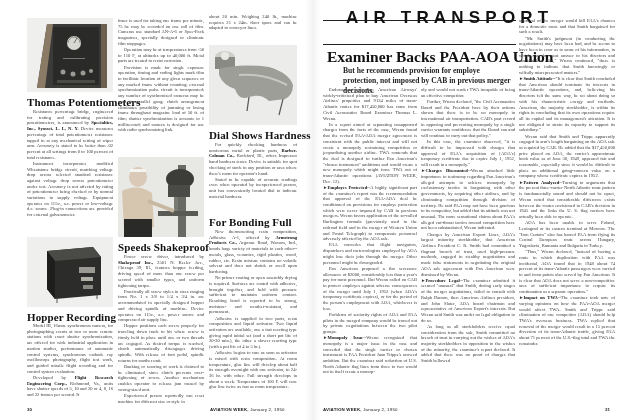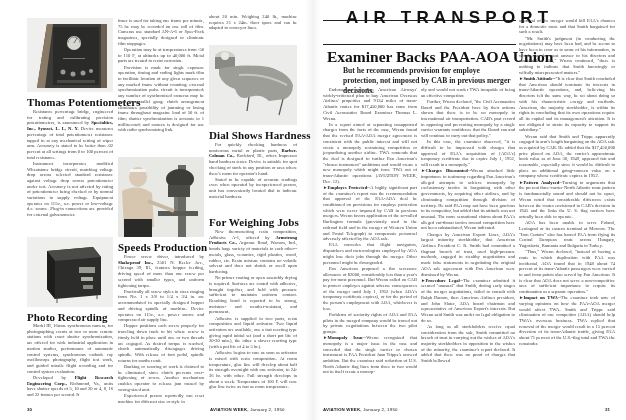--- a/index.html
+++ b/index.html
@@ -69,21 +69,21 @@
       <polygon points="20,14 66,10 74,20 28,24" fill="#4a4a46"></polygon>
       <polygon points="20,14 28,24 28,62 20,52" fill="#1e1e1c"></polygon>
       <rect x="52" y="30" width="16" height="6" fill="#9a9a92"></rect>
       <rect x="54" y="40" width="12" height="4" fill="#b0b0a8"></rect>
       <rect x="56" y="48" width="10" height="4" fill="#8a8a82"></rect>
       <line x1="30" y1="62" x2="30" y2="66" stroke="#555" stroke-width="1"></line>
       <line x1="70" y1="58" x2="70" y2="62" stroke="#555" stroke-width="1"></line>
     </svg>
   </div>
 
-  <div class="heading" style="left:27px; top:311px;">Photo Recording</div>
+  <div class="heading" style="left:27px; top:311px;">Hopper Recording</div>
 
   <div class="col" style="left:27px; top:323px; width:86px;">
     <p>Model III, 16mm. synchronous camera, for photographing events at two or more remote stations with exact shutter synchronization, are offered for wide industrial application in motion studies, performance of automatic control systems, synchronous cathode ray oscilloscope photography, flight test work, and guided missile flight recording and for control system evaluation.</p>
     <p><span>Developed by</span> <b>Flight Research Engineering Corp.,</b> <span>Richmond, Va., units have shutter speeds of 5, 10 and 20 or 4, 8, 16 and 32 frames per second. If</span></p>
   </div>
 
   <div class="col" style="left:118px; top:18px; width:86px;">
     <p class="noindent">timer is used for taking one frame per minute, 75 hr. may be recorded on one roll of film. Cameras use standard AN-A-6 or Spee-Pack magazines, specially designed to eliminate film stoppages.</p>
     <p>Operation may be at temperatures from -50 to 110 F, at altitudes up to 40,000 ft. Metal parts are treated to resist corrosion.</p>
     <p>Provision is made for single exposure operation, timing and coding lights mark film to facilitate location of any given sequence or any marked frame without counting; external synchronization pulse circuit is incorporated; any number of synchronized cameras may be used in parallel gang; clutch arrangement eliminates possibility of jamming or losing frame throughout magazine load of 50 ft. of film; shutter synchronization is accurate to 1 millisecond; and camera is designed for use with radio synchronizing link.</p>
@@ -98,21 +98,21 @@
       <rect x="6" y="62" width="28" height="18" fill="#2a2a28"></rect>
       <rect x="60" y="8" width="8" height="72" fill="#6a6a64"></rect>
       <ellipse cx="62" cy="22" rx="14" ry="10" fill="#3c3c38"></ellipse>
       <rect x="50" y="28" width="22" height="12" fill="#4a4a46"></rect>
       <rect x="56" y="40" width="4" height="14" fill="#7a7a72"></rect>
       <rect x="40" y="54" width="40" height="5" fill="#5a5a54"></rect>
       <line x1="30" y1="44" x2="56" y2="54" stroke="#c8b8a2" stroke-width="4"></line>
     </svg>
   </div>
 
-  <div class="heading" style="left:118px; top:241px;">Speeds Production</div>
+  <div class="heading" style="left:118px; top:241px;">Speeds Shakeproof</div>
 
   <div class="col" style="left:118px; top:254px; width:86px;">
     <p><span>Power screw driver, introduced by</span> <b>Shakeproof Inc.,</b> <span>2501 N. Keeler Ave., Chicago 39, Ill., features hopper feeding, driving speed of more than one screw per second with smaller types, and uniform tightening torque.</span></p>
     <p>Practically all screw styles in sizes ranging from No. 1 x 3/8 to 1/4 x 3/4 in. are accommodated in specially designed hopper and driving spindle of machine. Device operates on 115v., a.c. power source and compressed air supply line.</p>
     <p>Hopper positions each screw properly for traveling down track to bit where screw is firmly held in place until one or two threads are engaged. As desired torque is reached, clutch automatically disengages driving spindle. With release of foot pedal, spindle returns for another unit.</p>
     <p>Banking or scarring of work is claimed to be eliminated, since clutch prevents over-tightening of screw. Another mechanism enables operator to release jam caused by wrong-sized unit.</p>
     <p>Experienced person reportedly can reset machine for different size or style in</p>
   </div>
 
   <div class="col" style="left:209px; top:14px; width:88px;">
@@ -132,21 +132,21 @@
     </svg>
   </div>
 
   <div class="heading" style="left:209px; top:129px;">Dial Shows Hardness</div>
 
   <div class="col" style="left:209px; top:142px; width:88px;">
     <p><span>For quickly checking hardness of nonferrous metal or plastic parts,</span> <b>Barber-Colman Co.,</b> <span>Rockford, Ill., offers Impressor hand hardness tester. Device is suitable for spot checking of stock in any position or area where there's room for operator's hand.</span></p>
     <p>Stated to be capable of accurate readings even when operated by inexperienced person, unit has conveniently located dial to indicate material hardness.</p>
   </div>
 
-  <div class="heading" style="left:209px; top:216px;">For Weighing Jobs</div>
+  <div class="heading" style="left:209px; top:216px;">For Bonding Full</div>
 
   <div class="col" style="left:209px; top:229px; width:88px;">
     <p><span>New thermosetting resin composition, Adhesive A-1, offered by</span> <b>Armstrong Products Co.,</b> <span>Argonne Road, Warsaw, Ind., bonds large variety of materials to each other--metals, glass, ceramics, rigid plastics, wood, rubber, etc. Resin mixture contains no volatile solvent and does not shrink or swell upon hardening.</span></p>
     <p>No primer coating or open assembly drying is required. Surfaces are coated with adhesive, brought together, and held with pressure sufficient to maintain uniform contact. Resulting bond is reported to be strong, moisture- and weather-resistant, and permanent.</p>
     <p>Adhesive is supplied in two parts, resin composition and liquid activator. Two liquid activators are available, one a fast reacting type giving rapid initial set (and a short pot life of 20-30 min.), the other a slower reacting type (with a pot life of 4 to 5 hr.).</p>
     <p>Adhesive begins to cure as soon as activator is mixed with resin composition. At room temperature, glue line will develop about half its strength overnight with one activator, in 24-36 hr. with other. Full strength develops in about a week. Temperature of 100 F. will cure glue line twice as fast as room temperature.</p>
   </div>
 
   <div class="folio" style="left:27px; top:407px;">30</div>
   <div class="footer-pub" style="left:210px; top:407px;">

